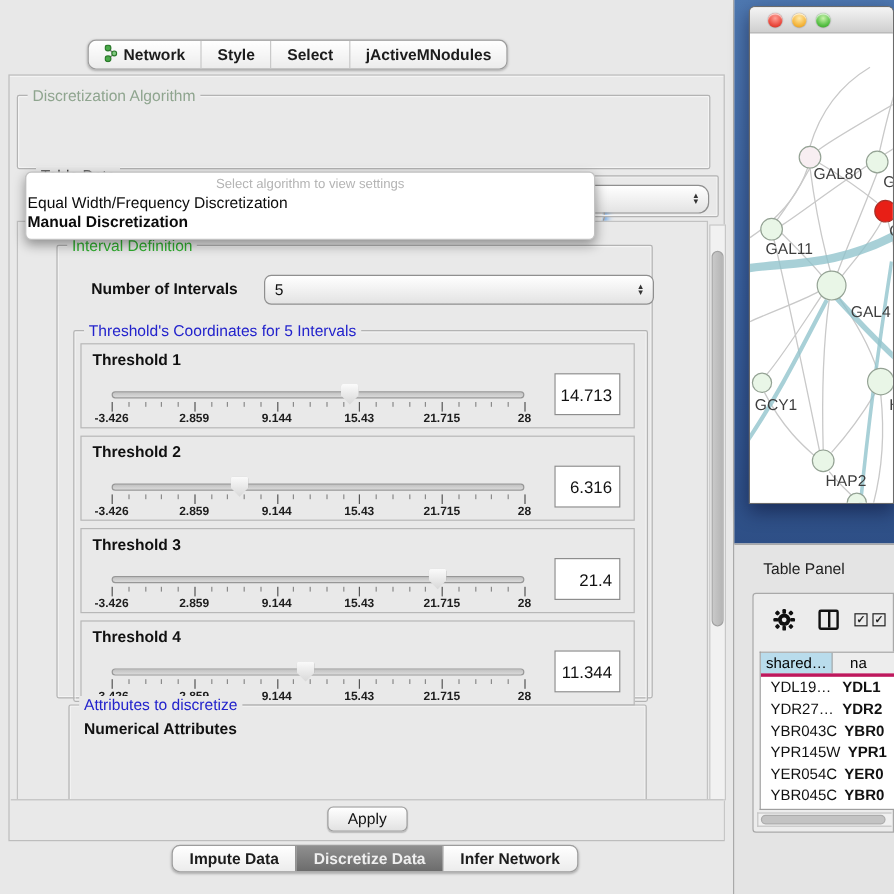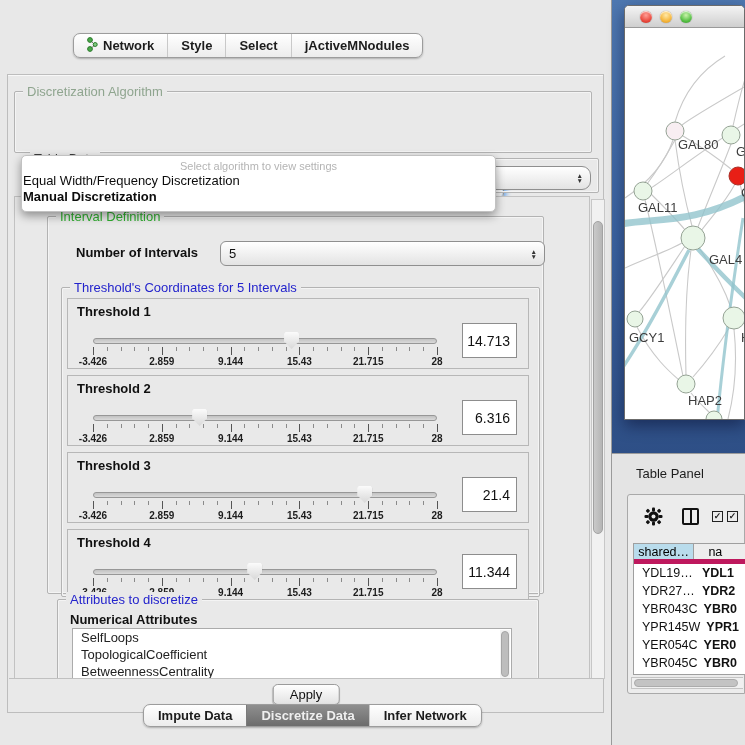--- a/index.html
+++ b/index.html
@@ -22,21 +22,21 @@
   .seg { display:flex; align-items:center; gap:5px; padding:0 13px; font-size:13px;
     font-weight:bold; color:#1c1c1c; border-left:1px solid #c9c9c9; white-space:nowrap; }
   .seg:first-child { border-left:none; }
   .seg.sel { background:linear-gradient(#8f8f8f,#6c6c6c); color:#efefef; border-left:1px solid #7a7a7a; }
   #top-tabs { left:73px; top:33px; }
   #bottom-tabs { left:143px; top:704px; height:23px; }
   #bottom-tabs .seg { padding:0 14px; }
 
   
   #cp-content { position:absolute; left:7px; top:62px; width:597px; height:639px;
-    border:1px solid #bdbdbd; background:#e9e9e9; box-shadow:inset 0 1px 0 #f8f8f8;margin-top:12px; }
+    border:1px solid #bdbdbd; background:#e9e9e9; box-shadow:inset 0 1px 0 #f8f8f8; }
 
   .groupbox { position:absolute; border:1px solid #b3b3b3; border-radius:2px;
     box-shadow:inset 0 0 0 1px #f4f4f4; }
   .grouptitle { position:absolute; top:-8px; left:8px; padding:0 4px; background:#e9e9e9;
     font-size:13px; white-space:nowrap; }
   .gt-green { color:#2fae2f; }
   .gt-blue  { color:#2323cc; }
   .gt-dark  { color:#3c3c3c; }
 
   
@@ -136,21 +136,21 @@
   #tp-toolbar { position:absolute; left:0; top:0; width:100%; height:42px; }
   #gear-icon { position:absolute; left:16px; top:12px; }
   #split-icon { position:absolute; left:54px; top:13px; width:17px; height:17px;
     border:2px solid #111; border-radius:2px; }
   #split-icon::after { content:""; position:absolute; left:5.5px; top:0; width:2px; height:13px; background:#111; }
   .cb-icon { position:absolute; top:16px; width:11px; height:11px; border:1.5px solid #222;
     font-size:9px; line-height:9px; text-align:center; color:#222; font-weight:bold; }
   #cb1 { left:84px; } #cb2 { left:99px; }
   #tp-table { position:absolute; left:5px; top:48px; width:113px; height:132px;
     background:#fff; border:1px solid #9f9f9f; border-right:none; overflow:hidden; }
-  #tp-header { display:flex; height:20px; border-bottom:5px solid #be185d; font-size:12.5px; }
+  #tp-header { display:flex; height:20px; border-bottom:3px solid #be185d; font-size:12.5px; }
   .hcell { display:flex; align-items:center; justify-content:center; border-right:1px solid #9f9f9f; }
   #hcell-0 { width:74px; background:#b9dcec; }
   #hcell-1 { width:60px; background:#ededed; justify-content:flex-start; padding-left:14px; }
   .trow { display:flex; height:18px; font-size:12.5px; color:#111; }
   .tcell { display:flex; align-items:center; }
   .tcell.c0 { width:74px; padding-left:8px; }
   .tcell.c1 { width:60px; padding-left:6px;font-weight:bold; }
   #tp-hscroll { position:absolute; left:3px; top:182px; width:112px; height:12px;
     background:#f0f0f0; border:1px solid #c4c4c4; border-right:none; }
   #tp-hthumb { position:absolute; left:2px; top:1px; width:104px; height:8px;
@@ -410,28 +410,20 @@
                 </div>
             </div>
             <div class="valuebox">11.344</div>
           </div>
         </div>
       </div>
 
       <div id="attr-group" class="groupbox">
         <div class="grouptitle gt-blue">Attributes to discretize</div>
         <div id="attr-subtitle">Numerical Attributes</div>
-        <div id="attr-list">
-          <div class="litem">SelfLoops</div>
-            <div class="litem">TopologicalCoefficient</div>
-            <div class="litem">BetweennessCentrality</div>
-            <div id="attr-scroll">
-            <div id="attr-thumb"></div>
-          </div>
-        </div>
       </div>
     </div>
 
     <div id="main-scrollbar">
       <div id="main-thumb"></div>
     </div>
 
     <div id="apply-row">
       <div id="apply-btn">Apply</div>
     </div>

